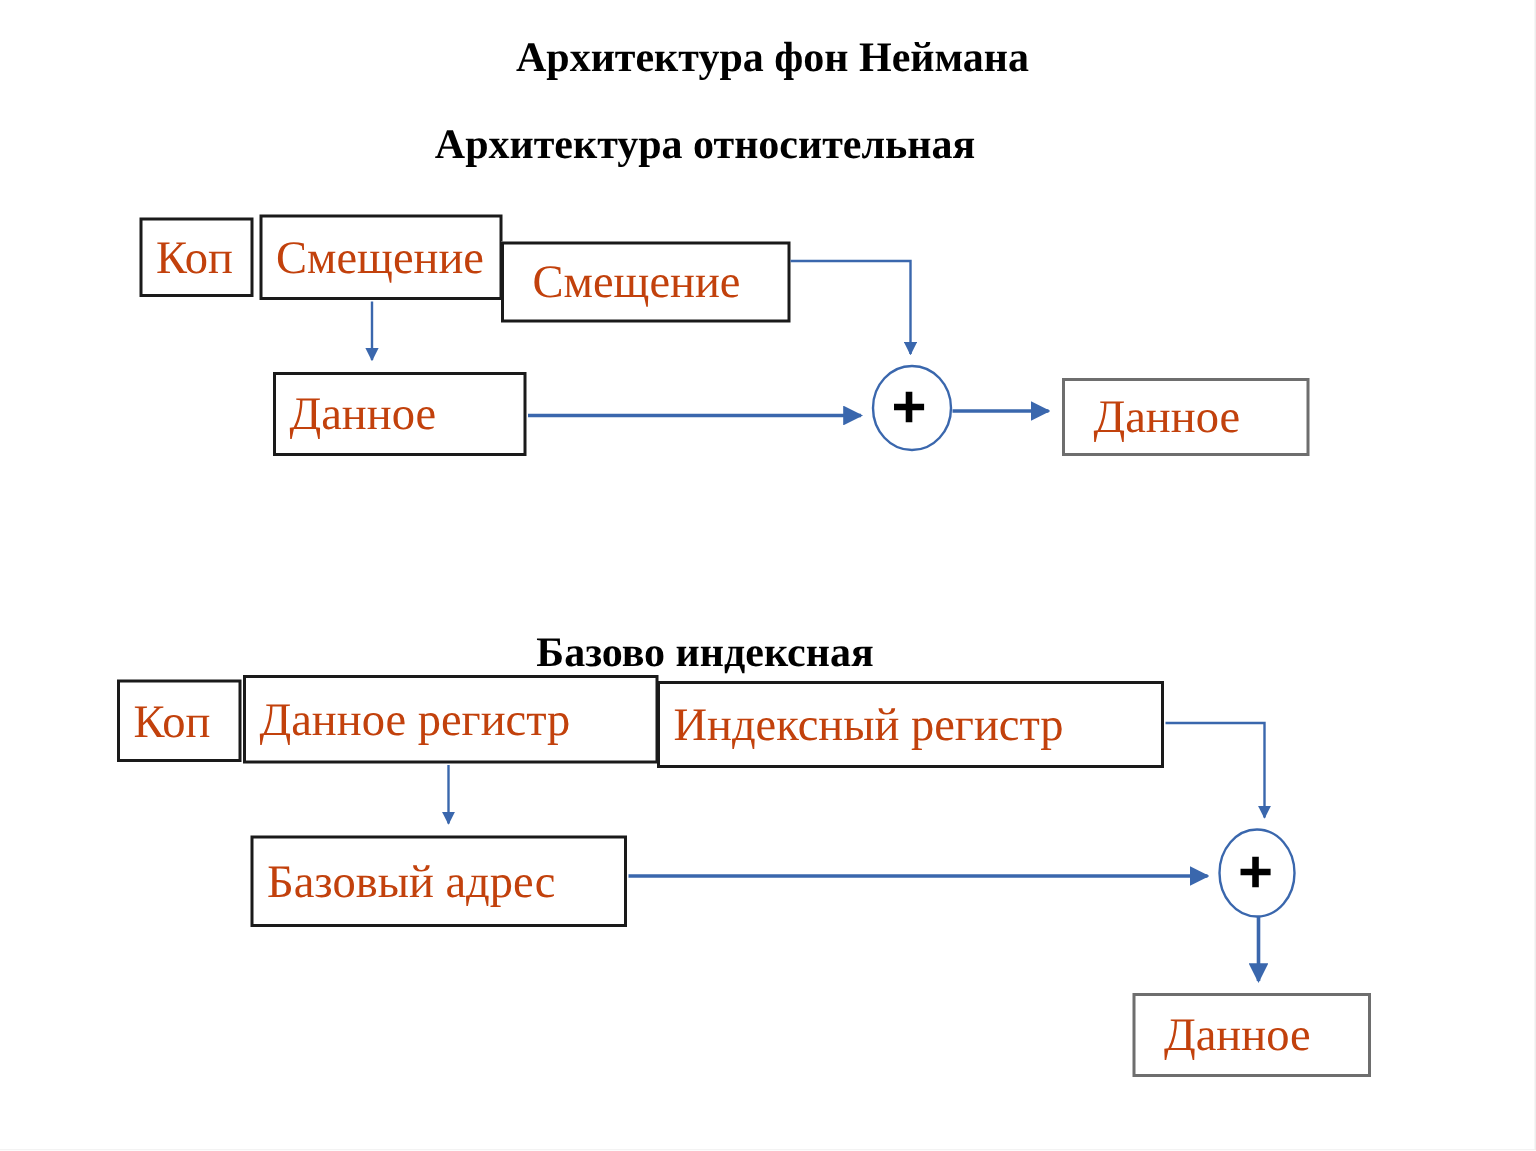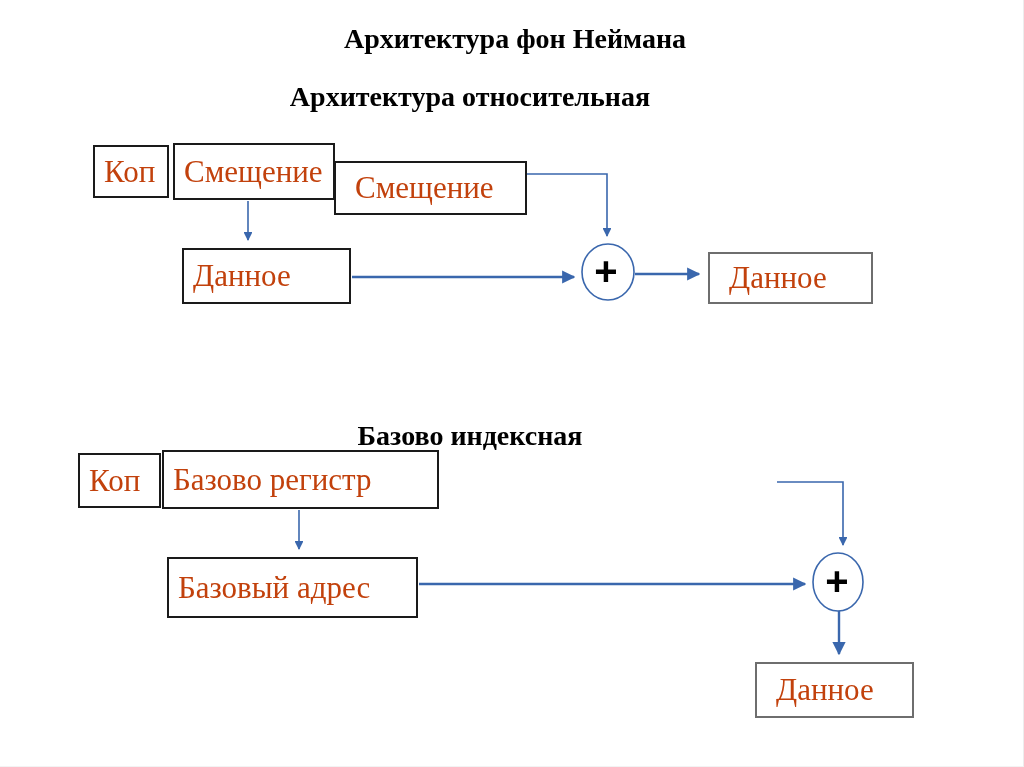--- a/index.html
+++ b/index.html
@@ -101,18 +101,19 @@
   <div class="title" style="left:470px; top:386px;margin-top:35px;">Базово индексная</div>
 
   <div class="box" style="left:93px; top:145px; width:76px; height:53px;">Коп</div>
   <div class="box" style="left:173px; top:143px; width:162px; height:57px;">Смещение</div>
   <div class="box" style="left:334px; top:161px; width:193px; height:54px;padding-left:19px;">Смещение</div>
   <div class="box" style="left:182px; top:248px; width:169px; height:56px;">Данное</div>
   <div class="box gray" style="left:708px; top:252px; width:165px; height:52px;">Данное</div>
   <div class="plus" style="left:606px; top:273px;">+</div>
 
   <div class="box" style="left:78px; top:453px; width:83px; height:55px;">Коп</div>
-  <div class="box" style="left:162px; top:450px; width:277px; height:59px;">Базово регистр</div>
+  <div class="box" style="left:162px; top:450px; width:277px; height:59px;">Данное регистр</div>
+  <div class="box" style="left:438px; top:454px; width:338px; height:58px;">Индексный регистр</div>
   <div class="box" style="left:167px; top:557px; width:251px; height:61px;">Базовый адрес</div>
   <div class="box gray" style="left:755px; top:662px; width:159px; height:56px;">Данное</div>
   <div class="plus" style="left:837px; top:583px;">+</div>
 
 </div>
 
 </body></html>

